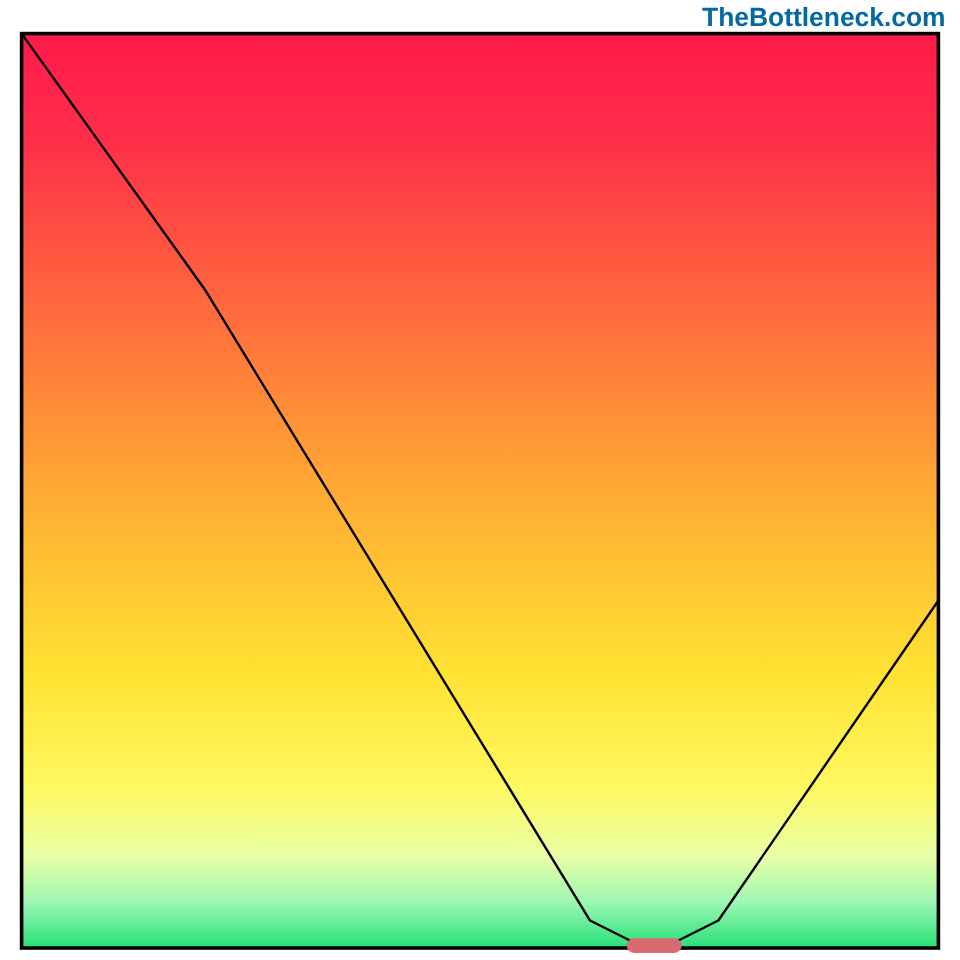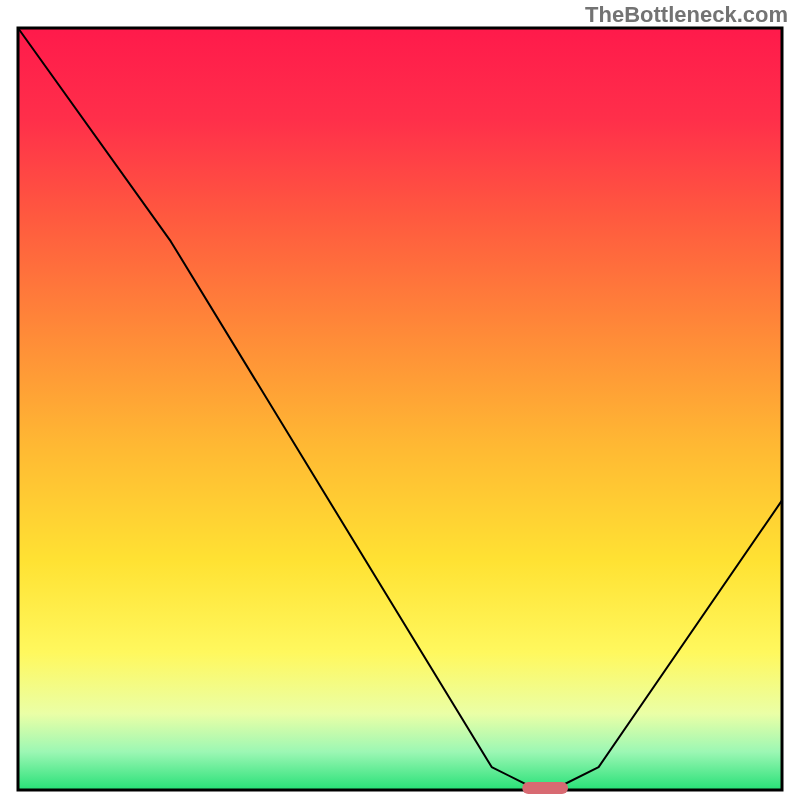--- a/index.html
+++ b/index.html
@@ -14,21 +14,21 @@
     position: relative;
     width: 800px;
     height: 800px;
   }
   .watermark {
     position: absolute;
     top: 2px;
     right: 12px;
     font-size: 22px;
     font-weight: bold;
-    color: #737373;
+    color: #0369a1;
     z-index: 10;
     margin-left: 12px;
   }
   svg {
     display: block;
   }
 </style>
 </head>
 <body>
 

